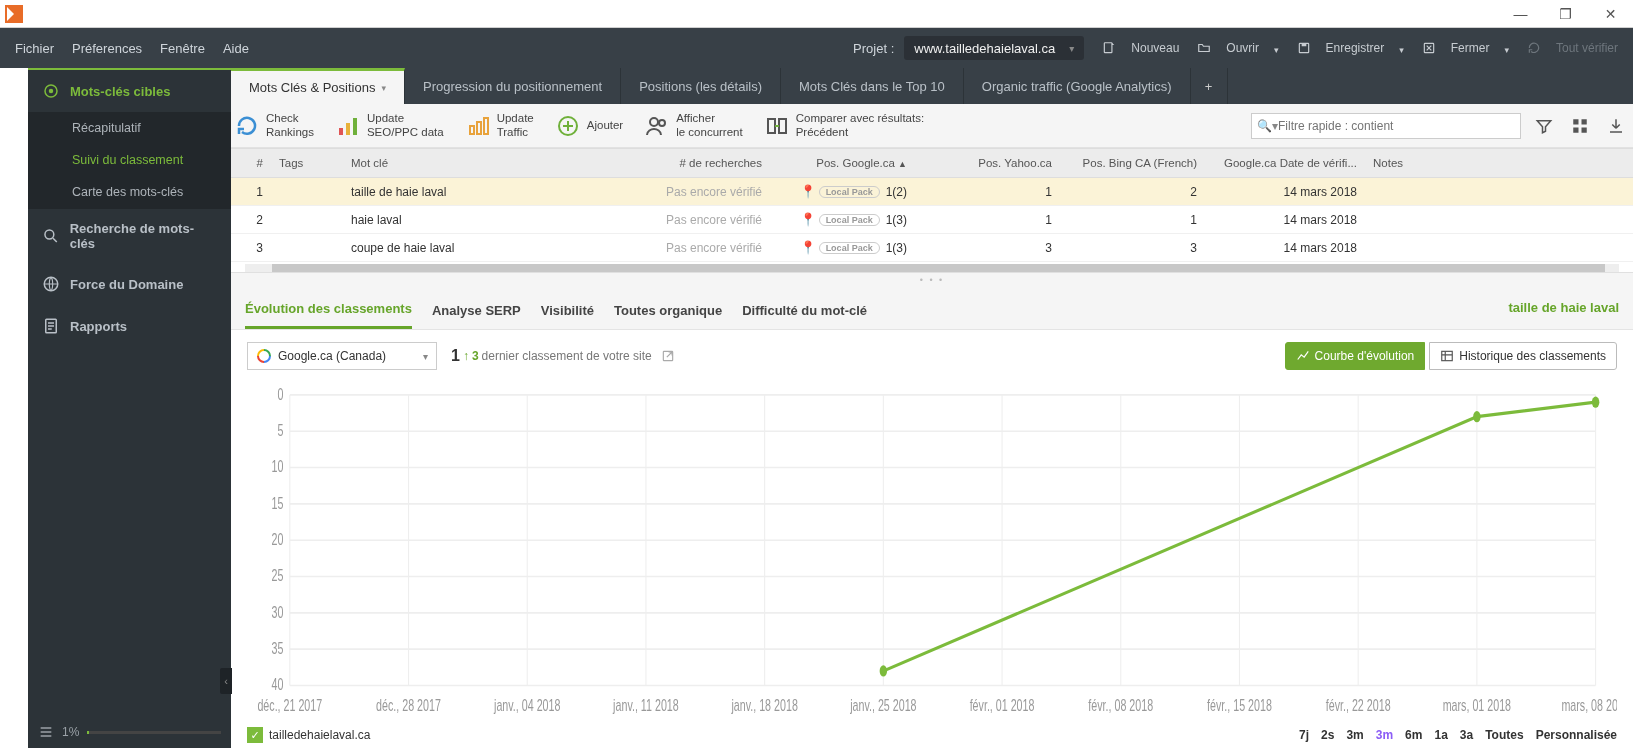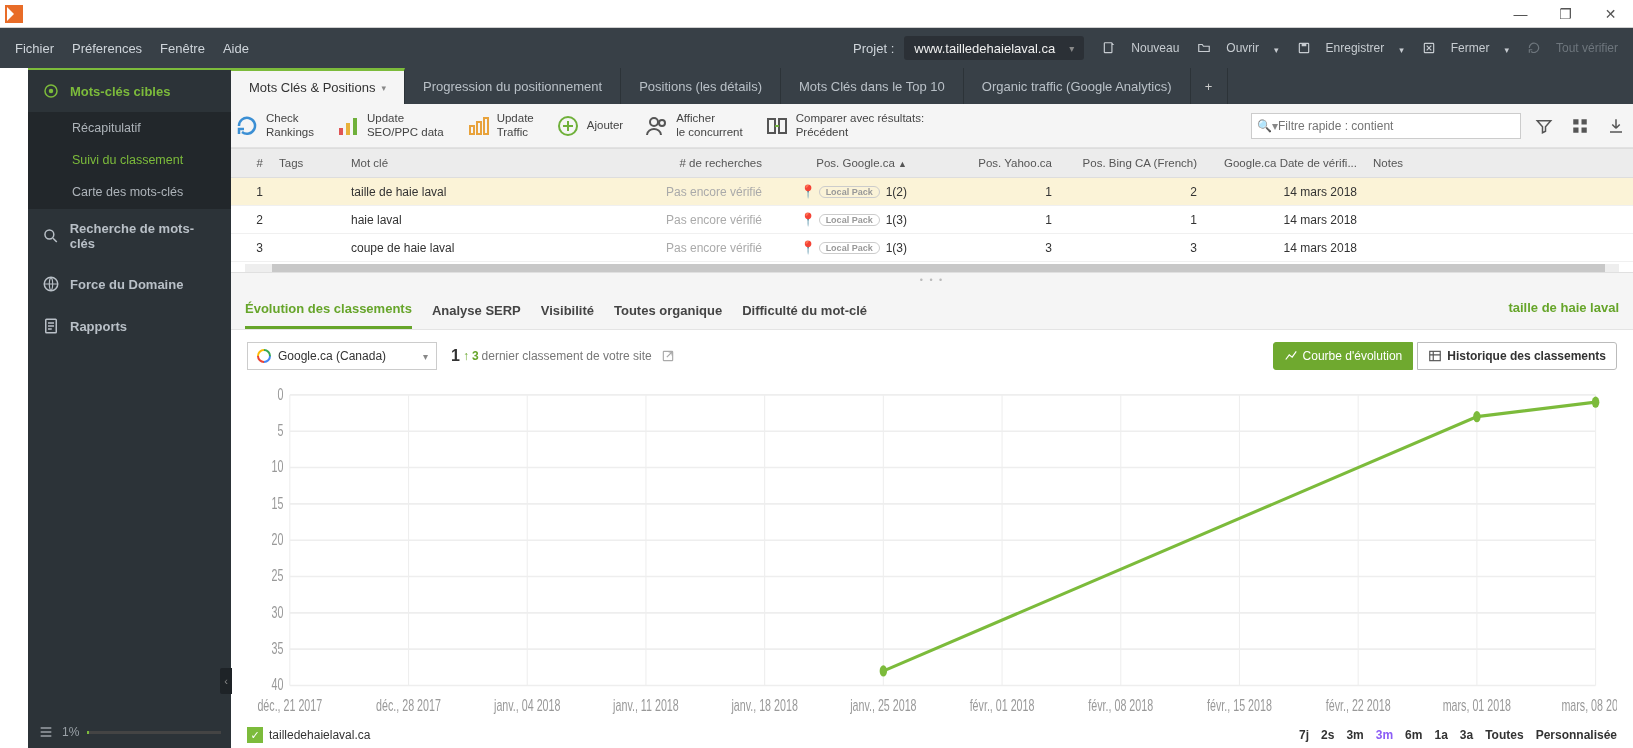--- a/index.html
+++ b/index.html
@@ -93,21 +93,21 @@
   .se-select { width:190px; height:28px; border:1px solid #ccc; background:#fff; display:flex; align-items:center; padding:0 8px; gap:6px; }
   .se-select svg{width:16px;height:16px;}
   .rank-indic { margin-left:14px; font-size:12px; color:#777; display:flex; align-items:center; gap:3px;}
   .rank-indic .big{font-size:16px;font-weight:bold;color:#333;}
   .rank-indic .arrow{color:#66a52a;}
   .rank-indic .delta{color:#66a52a;font-weight:bold;}
   .chart-header-right { margin-left:auto; display:flex; gap:4px; }
   .mode-btn { height:28px; border:1px solid #bbb; display:flex; align-items:center; padding:0 10px; font-size:12px; cursor:pointer; gap:5px; background:#fff;}
   .mode-btn.active { background:#6fa92f; color:#fff; border-color:#6fa92f; }
   .mode-btn:first-child{border-radius:3px 0 0 3px;}
-  .mode-btn:last-child{border-radius:0 3px 3px 0;font-weight:bold;}
+  .mode-btn:last-child{border-radius:0 3px 3px 0;}
 
   .chart-box { flex:1; position:relative; border:0; margin-top:4px; min-height:220px;}
   .chart-svg { width:100%; height:100%; }
   .axis-lbl { font-size:10px; fill:#999; }
   .grid-line { stroke:#eee; stroke-width:1; }
   .data-line { stroke:#7cbb3b; stroke-width:2; fill:none; }
   .data-pt { fill:#7cbb3b; }
 
   .chart-legend { display:flex; align-items:center; margin-top:6px; }
   .leg-check { width:16px; height:16px; background:#7cbb3b; display:flex; align-items:center; justify-content:center; color:#fff; font-size:11px; margin-right:6px;}

